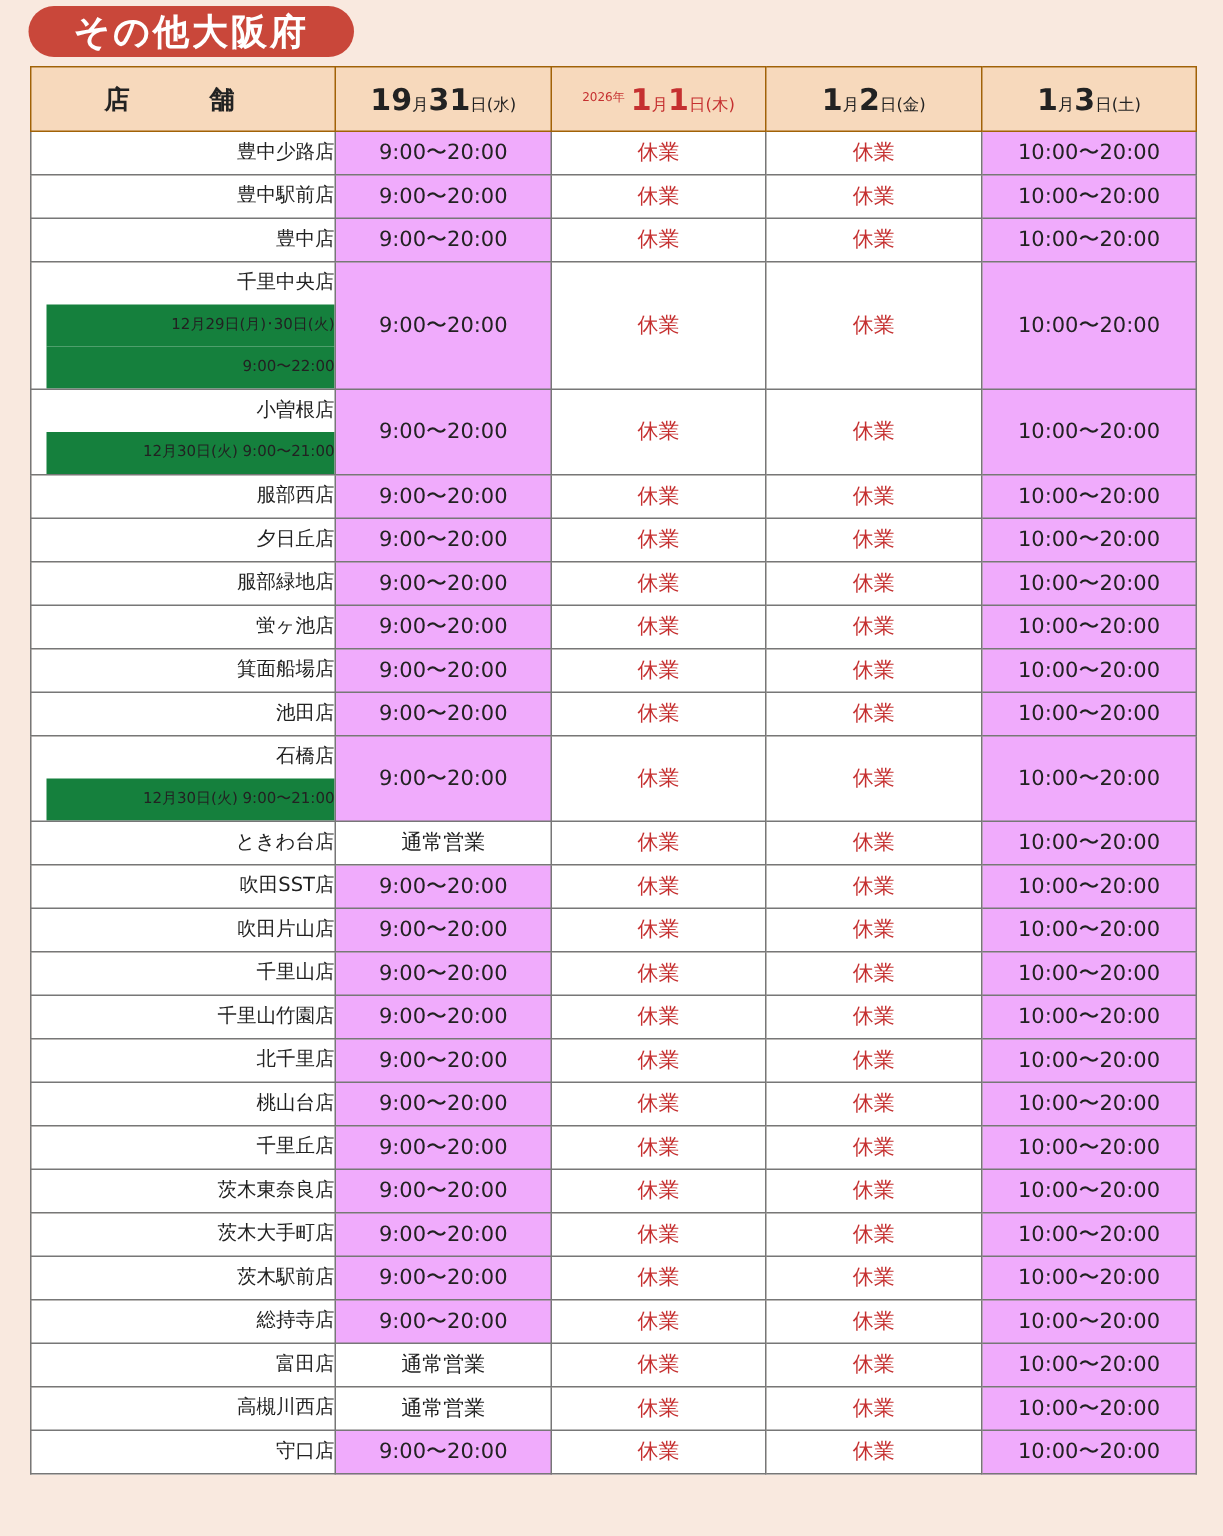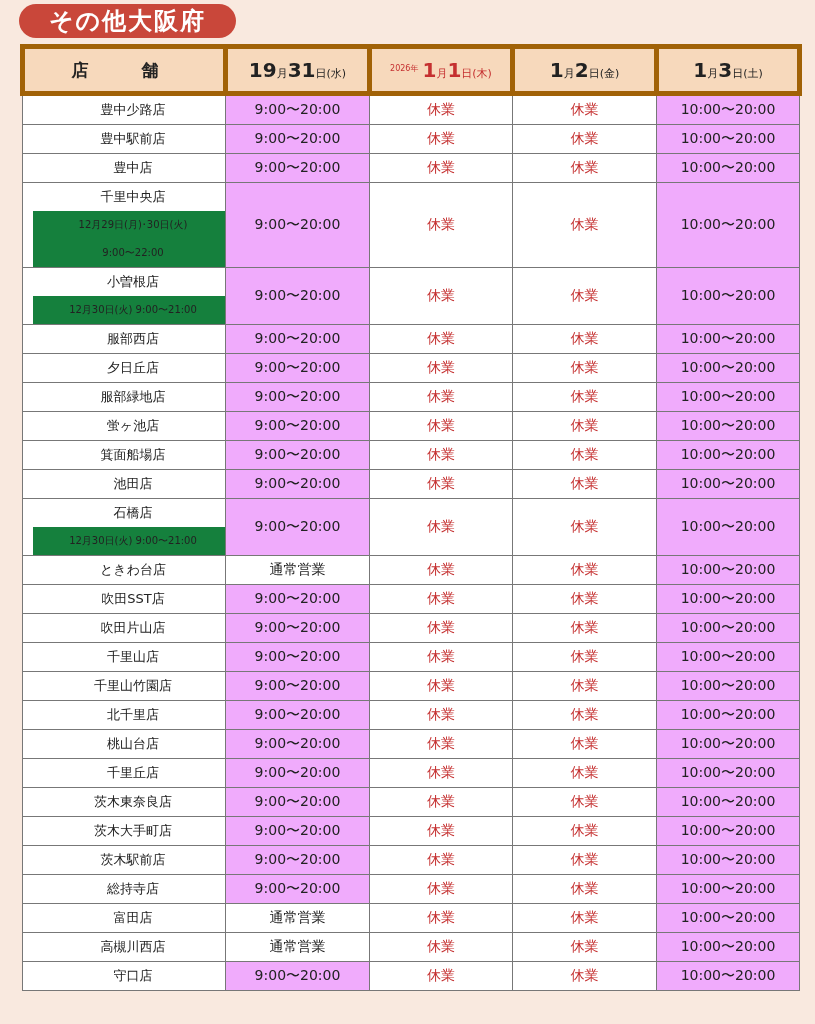--- a/index.html
+++ b/index.html
@@ -1,27 +1,27 @@
 <!DOCTYPE html>
 <html><head>
 <meta charset="utf-8">
 <style>
   html,body{margin:0;padding:0;}
   body{width:815px;height:1024px;background:#f9e9df;font-family:"DejaVu Sans","Liberation Sans",sans-serif;position:relative;overflow:hidden;color:#222;}
   .title{position:absolute;left:19px;top:4px;width:217px;height:34px;background:#c9473a;border-radius:17px;color:#fff;font-family:"DejaVu Serif","Liberation Serif",serif;font-weight:bold;font-size:24px;line-height:34px;text-align:center;letter-spacing:2px;}
   table{position:absolute;left:20px;top:44px;border-collapse:collapse;width:777px;table-layout:fixed;}
   col.c0{width:203px;} col.c1{width:144px;} col.c2{width:143px;} col.c3{width:144px;} col.c4{width:143px;}
-  th{background:#f7d9bc;border:5px solid #a16207;height:42px;font-weight:bold;font-size:15px;color:#222;padding:0;}
+  th{background:#f7d9bc;border:1px solid #a16207;height:42px;font-weight:bold;font-size:15px;color:#222;padding:0;}
   th .big{font-size:20px;font-weight:bold;}
   th .sm{font-size:11px;font-weight:normal;}
   th.red{color:#c53030;}
   th .yr{font-size:8px;font-weight:normal;vertical-align:super;margin-right:4px;}
   th.store{font-size:17px;letter-spacing:18px;}
   td{border:1px solid #777;border-top:1px solid #aaa;font-size:14px;padding:0;height:27px;text-align:center;background:#fff;}
-  td.store{text-align:center;padding-left:18px;font-size:13px;background:#fff;vertical-align:top;line-height:27px;}
+  td.store{text-align:right;padding-left:18px;font-size:13px;background:#fff;vertical-align:top;line-height:27px;}
   td.y{background:#f0abfc;}
   td.closed{color:#c53030;}
   .note{display:block;background:#15803d;margin-left:-8px;padding-left:8px;line-height:28px;font-size:10px;}
   .sname{display:block;line-height:28px;}
 </style>
 </head>
 <body>
 
 <div class="title">その他大阪府</div>
 

